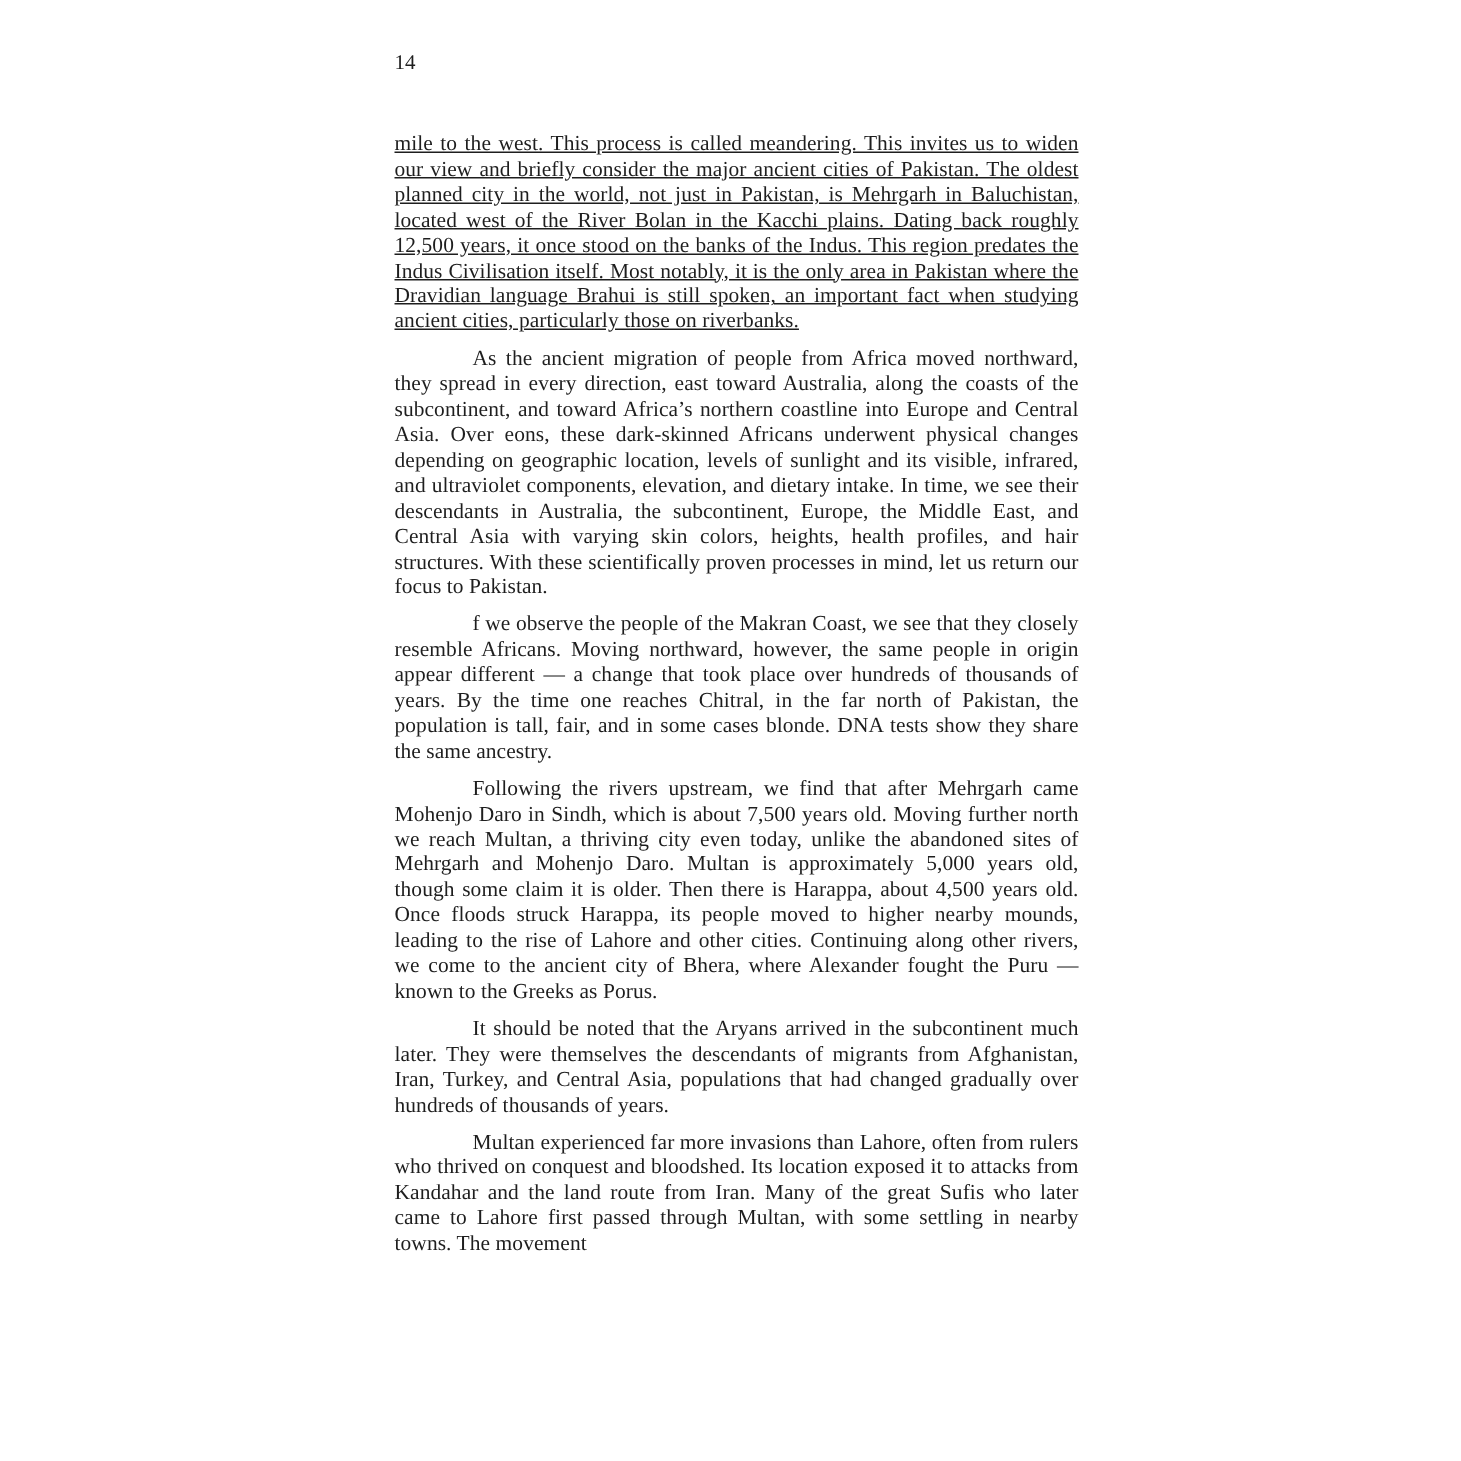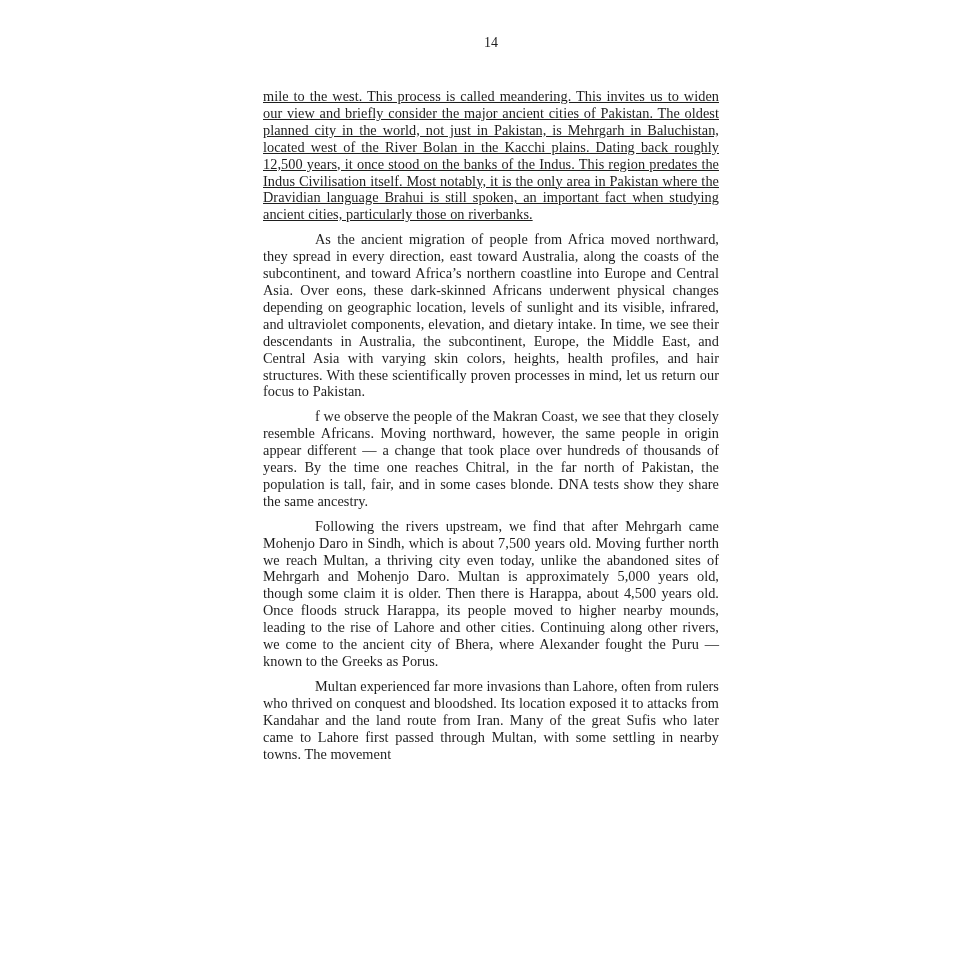--- a/index.html
+++ b/index.html
@@ -14,21 +14,21 @@
     background: #ffffff;
     overflow: hidden;
     font-family: "Liberation Serif", "DejaVu Serif", serif;
     color: #1e1e1e;
   }
   .page-number {
     position: absolute;
     top: 34px;
     left: 263px;
     width: 456px;
-    text-align: center;
+    text-align: left;
     font-size: 14px;
     line-height: 17px;
     color: #1e1e1e;
   }
   .text-column {
     position: absolute;
     top: 88px;
     left: 263px;
     width: 456px;
     font-size: 14.3px;
@@ -50,16 +50,17 @@
 
 <div class="page">
 
   <div class="page-number">14</div>
 
   <div class="text-column">
     <p class="first-paragraph">mile to the west. This process is called meandering. This invites us to widen our view and briefly consider the major ancient cities of Pakistan. The oldest planned city in the world, not just in Pakistan, is Mehrgarh in Baluchistan, located west of the River Bolan in the Kacchi plains. Dating back roughly 12,500 years, it once stood on the banks of the Indus. This region predates the Indus Civilisation itself. Most notably, it is the only area in Pakistan where the Dravidian language Brahui is still spoken, an important fact when studying ancient cities, particularly those on riverbanks.</p>
     <p>As the ancient migration of people from Africa moved northward, they spread in every direction, east toward Australia, along the coasts of the subcontinent, and toward Africa’s northern coastline into Europe and Central Asia. Over eons, these dark-skinned Africans underwent physical changes depending on geographic location, levels of sunlight and its visible, infrared, and ultraviolet components, elevation, and dietary intake. In time, we see their descendants in Australia, the subcontinent, Europe, the Middle East, and Central Asia with varying skin colors, heights, health profiles, and hair structures. With these scientifically proven processes in mind, let us return our focus to Pakistan.</p>
     <p>f we observe the people of the Makran Coast, we see that they closely resemble Africans. Moving northward, however, the same people in origin appear different — a change that took place over hundreds of thousands of years. By the time one reaches Chitral, in the far north of Pakistan, the population is tall, fair, and in some cases blonde. DNA tests show they share the same ancestry.</p>
     <p>Following the rivers upstream, we find that after Mehrgarh came Mohenjo Daro in Sindh, which is about 7,500 years old. Moving further north we reach Multan, a thriving city even today, unlike the abandoned sites of Mehrgarh and Mohenjo Daro. Multan is approximately 5,000 years old, though some claim it is older. Then there is Harappa, about 4,500 years old. Once floods struck Harappa, its people moved to higher nearby mounds, leading to the rise of Lahore and other cities. Continuing along other rivers, we come to the ancient city of Bhera, where Alexander fought the Puru — known to the Greeks as Porus.</p>
+    <p>It should be noted that the Aryans arrived in the subcontinent much later. They were themselves the descendants of migrants from Afghanistan, Iran, Turkey, and Central Asia, populations that had changed gradually over hundreds of thousands of years.</p>
     <p>Multan experienced far more invasions than Lahore, often from rulers who thrived on conquest and bloodshed. Its location exposed it to attacks from Kandahar and the land route from Iran. Many of the great Sufis who later came to Lahore first passed through Multan, with some settling in nearby towns. The movement</p>
   </div>
 
 </div>
 
 </body></html>

